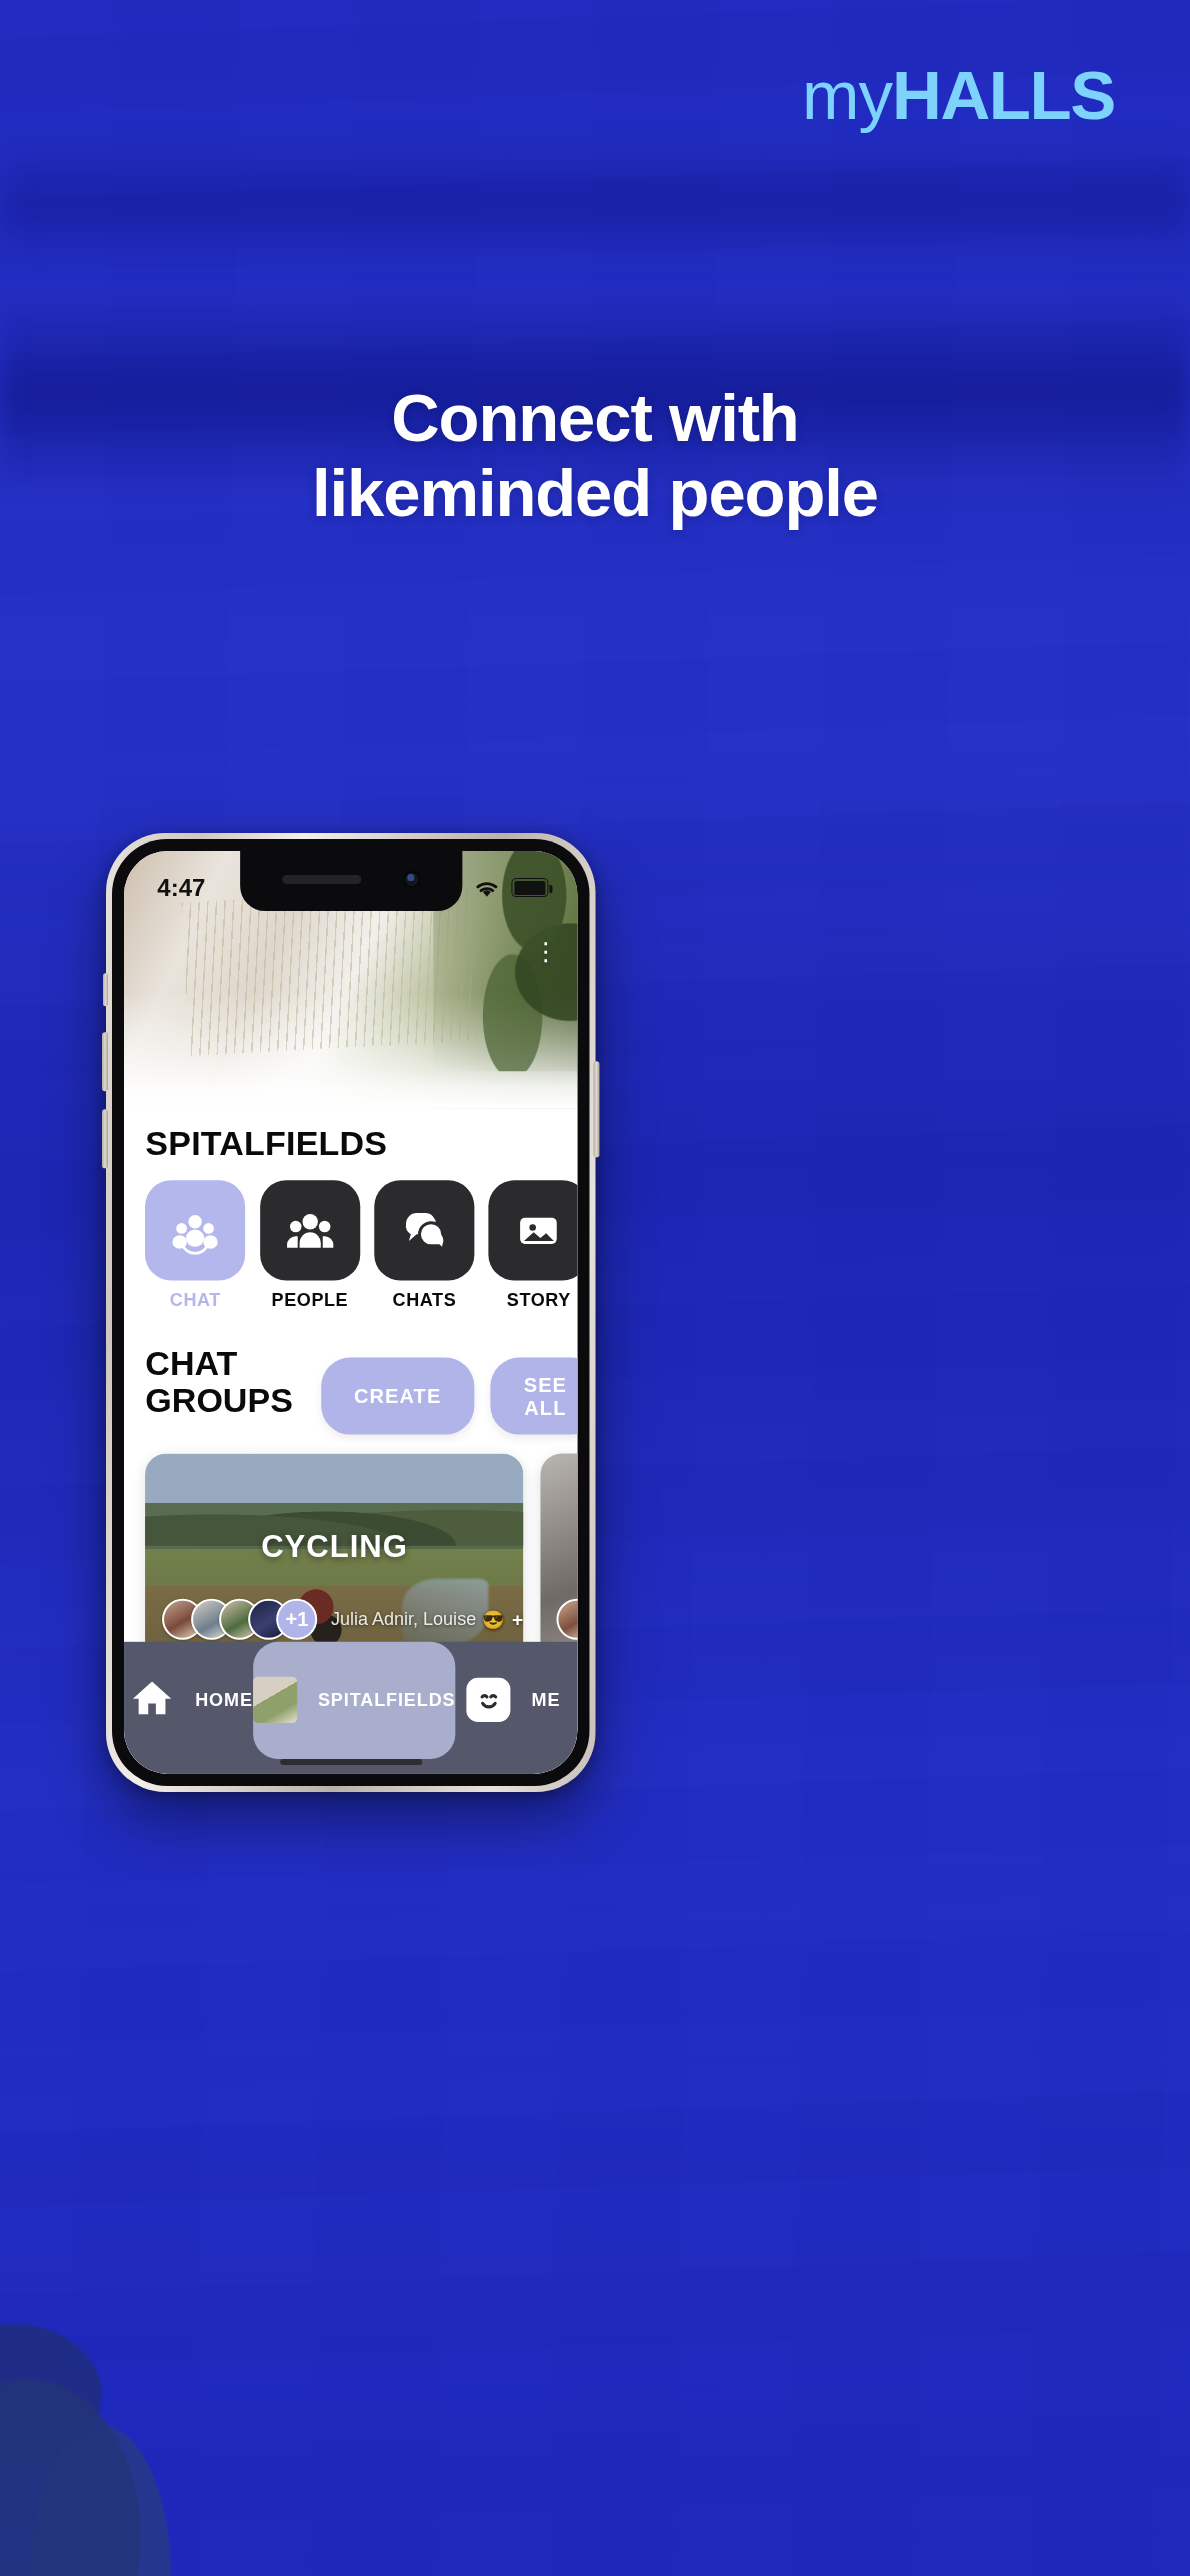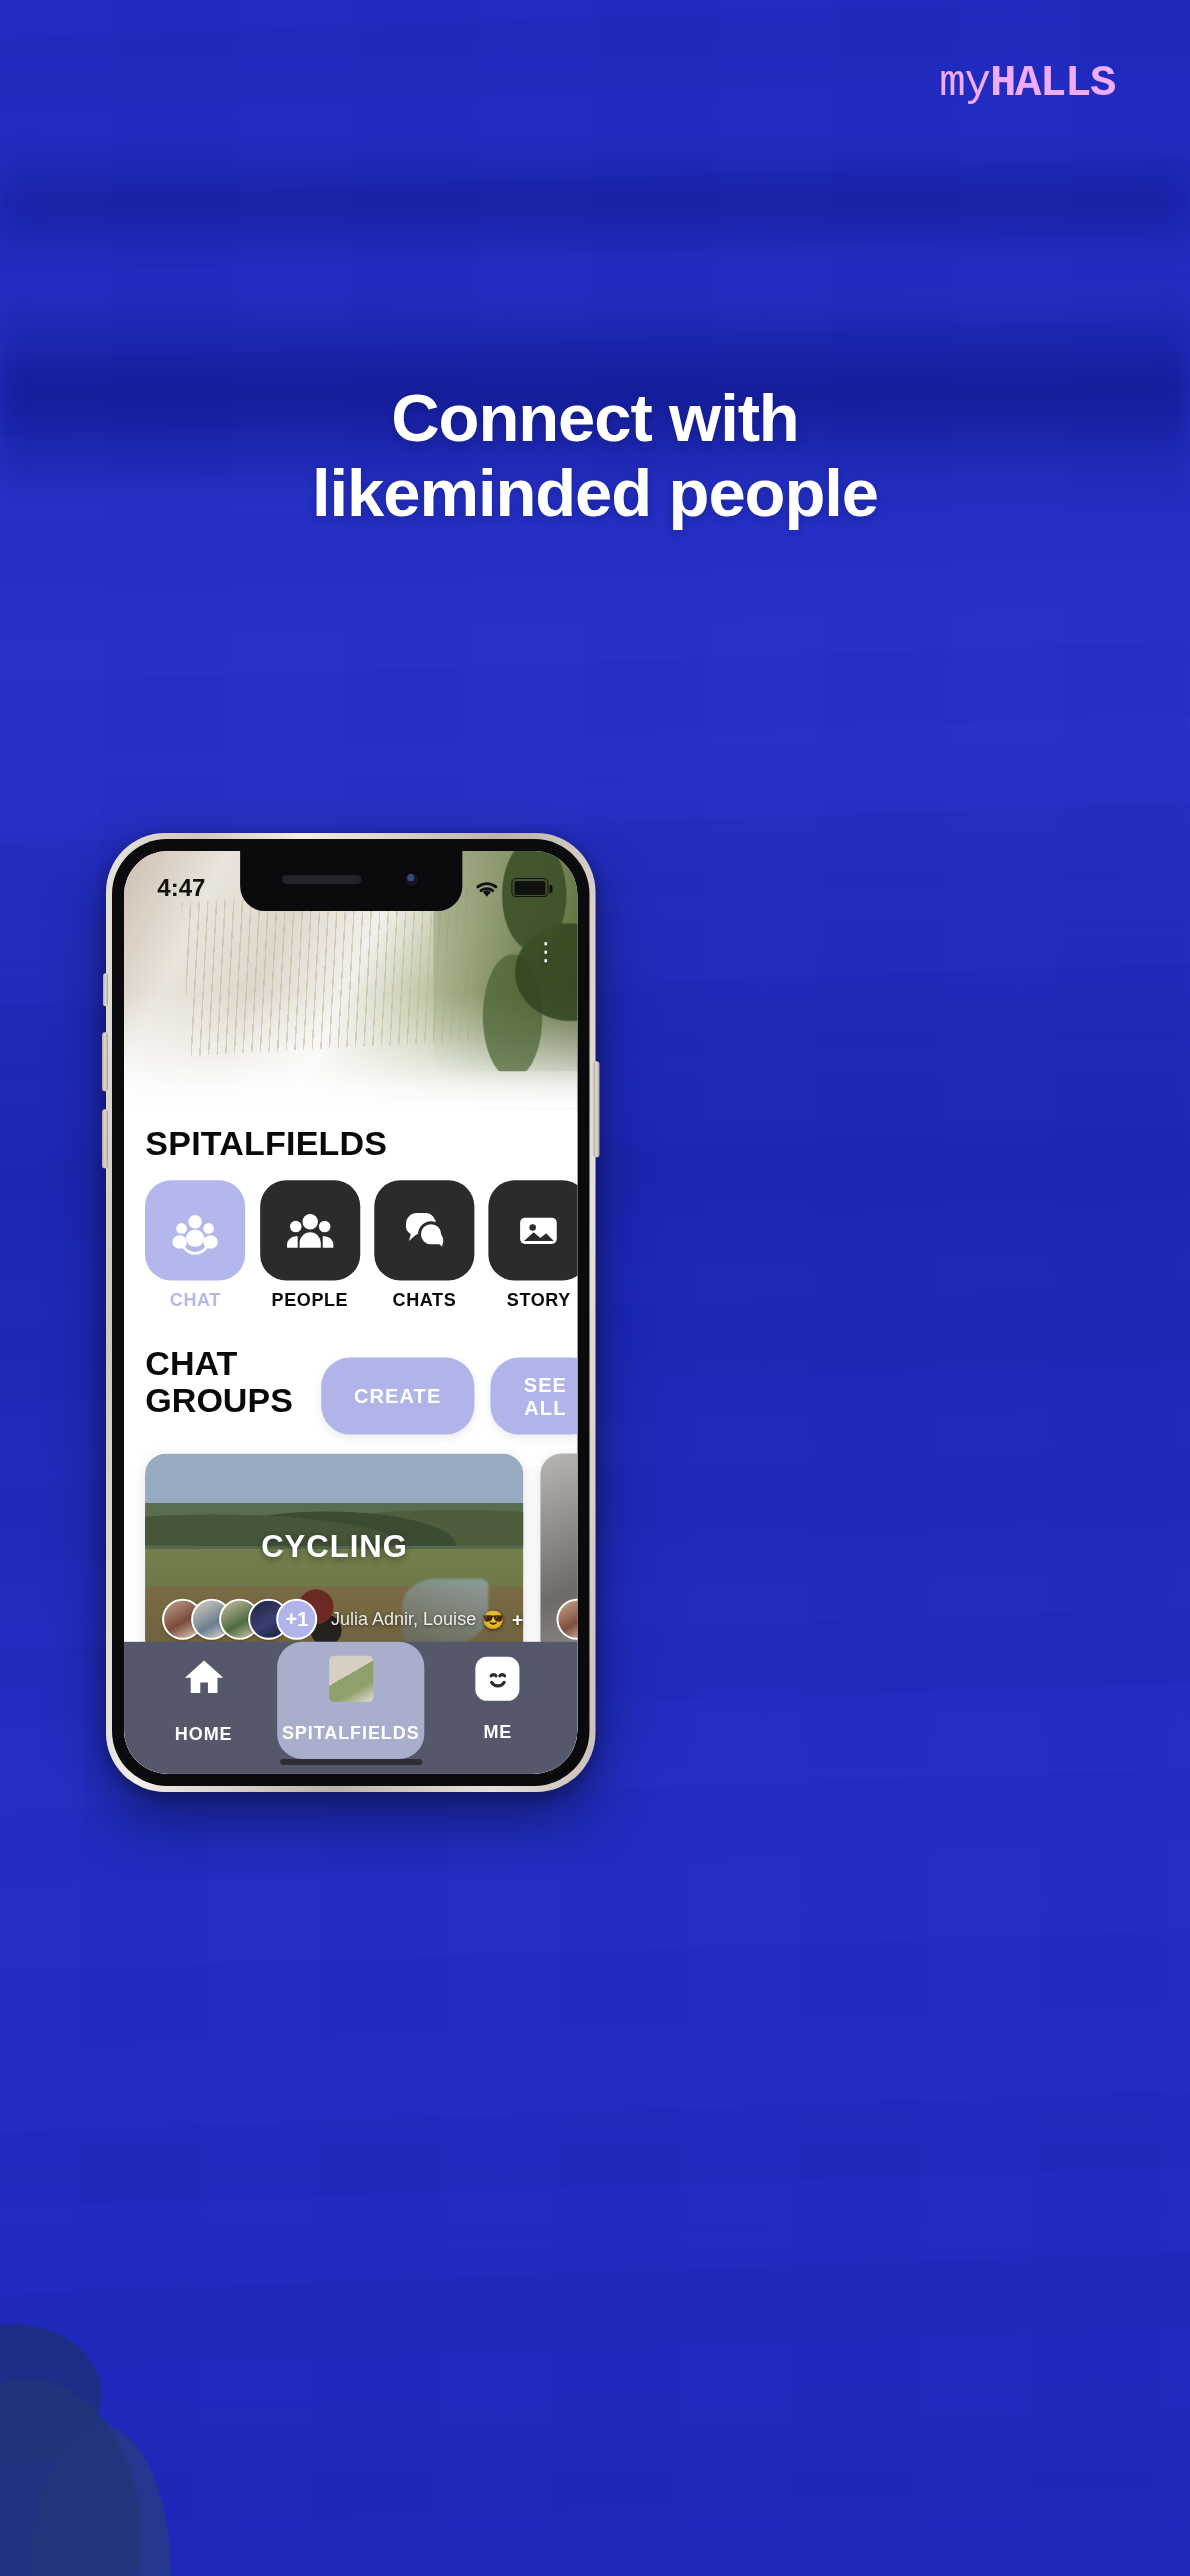--- a/index.html
+++ b/index.html
@@ -33,22 +33,22 @@
   }
   #bgsheen2 {
     position:absolute; left:0; right:0; top:144px; height:115px;
     background:linear-gradient(180deg, rgba(255,255,255,0.0), rgba(10,16,120,0.40), rgba(255,255,255,0.0));
     filter:blur(15.3px);
   }
 
   
   #logo {
     position:absolute; right:75px; top:61px;
-    color:#f0abfc; font-size:44px; line-height:1;
-    letter-spacing:-1px; white-space:nowrap;font-family:Liberation Mono, monospace;
+    color:#7dd3fc; font-size:69px; line-height:1;
+    letter-spacing:-1px; white-space:nowrap;
   }
   #logo .lite { font-weight:400; }
   #logo .bold { font-weight:800; letter-spacing:-1.4px; }
 
   
   #headline {
     position:absolute; top:383px; left:0; right:0;
     text-align:center; color:#fff;
     font-size:67px; font-weight:800; line-height:1.04;
     letter-spacing:-1.1px;
@@ -255,21 +255,21 @@
   
   #staffHead { display:flex; align-items:center; justify-content:space-between; margin-top:35px; }
 
   
   #tabbar {
     position:absolute; left:0; right:0; bottom:0; height:132px;
     background:#55576b; display:flex; align-items:center;
     padding:0 5.8px 15.3px 5.8px;
   }
   .tab {
-    flex:1; height:117px; display:flex; flex-direction:column;
+    flex:1; height:117px; display:flex; flex-direction:row;
     align-items:center; justify-content:center; gap:21px;
     border-radius:25px;
   }
   .tab.active { background:#a9aecd; }
   .tablabel { font-size:18px; font-weight:800; color:#fff; letter-spacing:0.9px; }
   .tab svg { width:44px; height:44px; fill:#fff; }
   #tab-spital .thumb {
     width:44px; height:46px; border-radius:4.8px;
     background:linear-gradient(150deg,#d6cfc2 0 42%, #8fa06b 42% 70%, #e6e0d4);
   }

